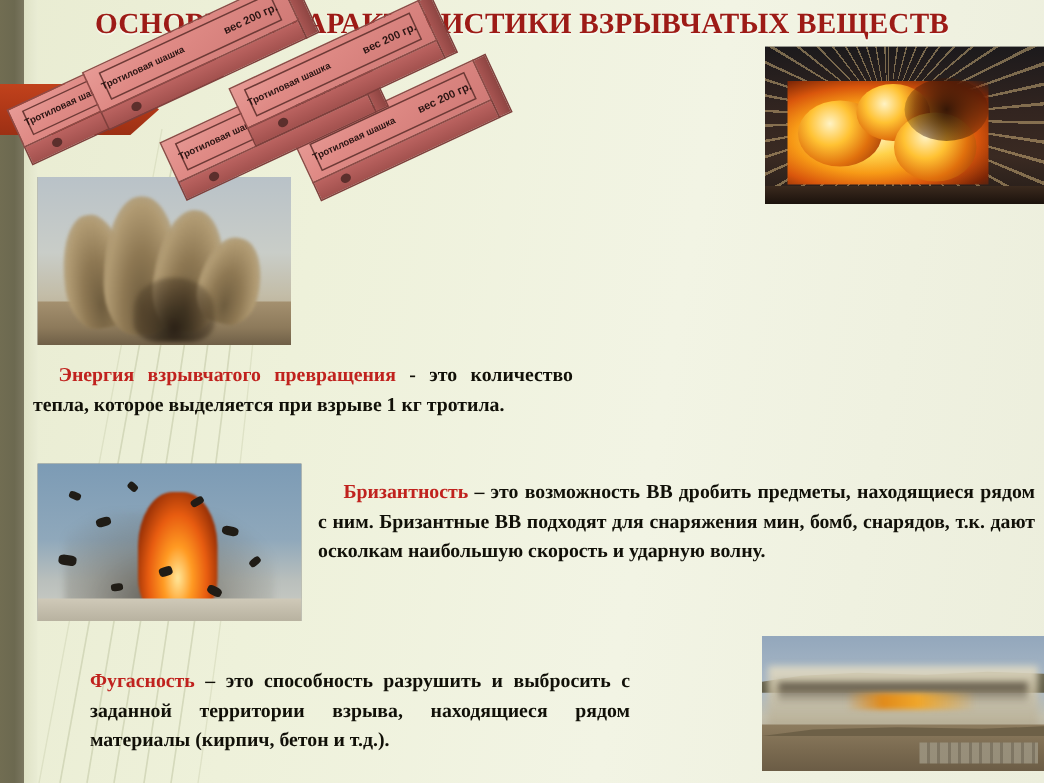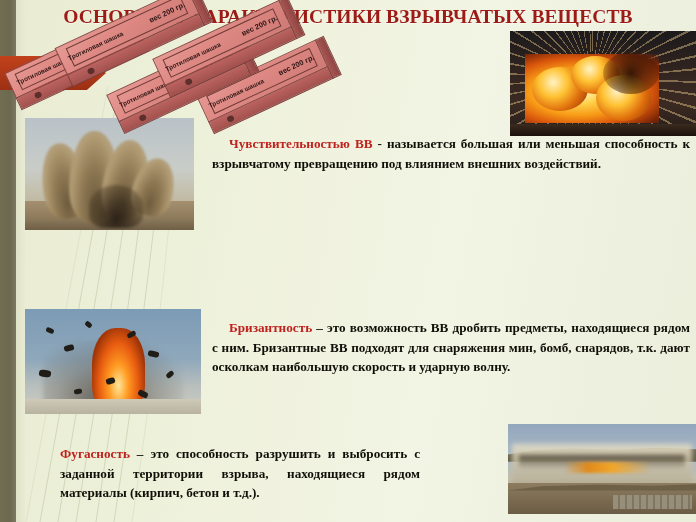--- a/index.html
+++ b/index.html
@@ -298,24 +298,24 @@
       <div class="top">
         <div class="inner"></div>
         <div class="lbl lbl-name">Тротиловая шашка</div>
         <div class="lbl lbl-wt">вес 200 гр.</div>
       </div>
       <div class="hole"></div>
     </div>
   </div>
 
 
-  <div class="tb" id="tb-sensitivity">
-    <p><span class="ind"></span><span class="hl">Чувствительностью ВВ</span><span> - называется большая или меньшая способность к взрывчатому превращению под влиянием внешних воздействий.</span></p>
-  </div>
-
+
+  <div class="tb" id="tb-energy">
+    <p><span class="ind"></span><span class="hl">Энергия взрывчатого превращения</span><span> - это количество тепла, которое выделяется при взрыве 1 кг тротила.</span></p>
+  </div>
 
   <div class="tb" id="tb-blast">
     <p><span class="hl">Фугасность</span><span> – это способность разрушить и выбросить с заданной территории взрыва, находящиеся рядом материалы (кирпич, бетон и т.д.).</span></p>
   </div>
 
   <div class="tb" id="tb-brisance">
     <p><span class="ind"></span><span class="hl">Бризантность</span><span> – это возможность ВВ дробить предметы, находящиеся рядом с ним. Бризантные ВВ подходят для снаряжения мин, бомб, снарядов, т.к. дают осколкам наибольшую скорость и ударную волну.</span></p>
   </div>
 
 </div>

